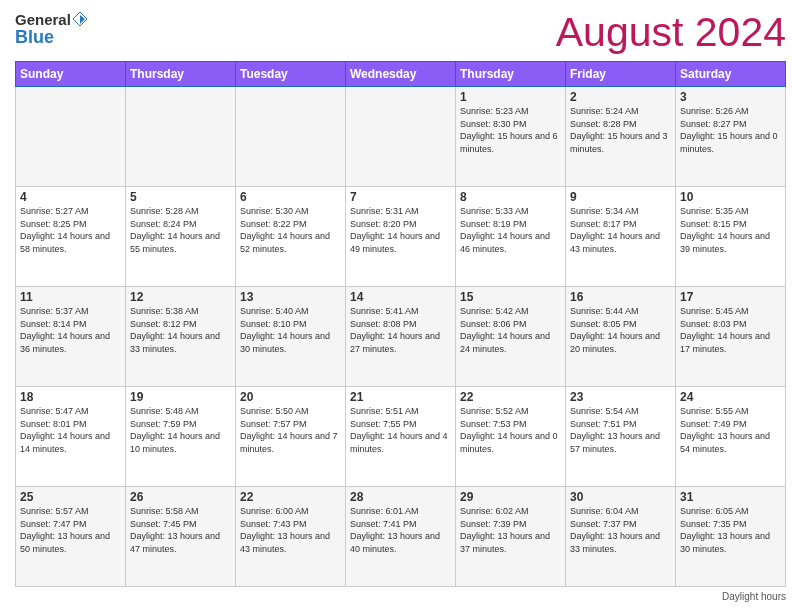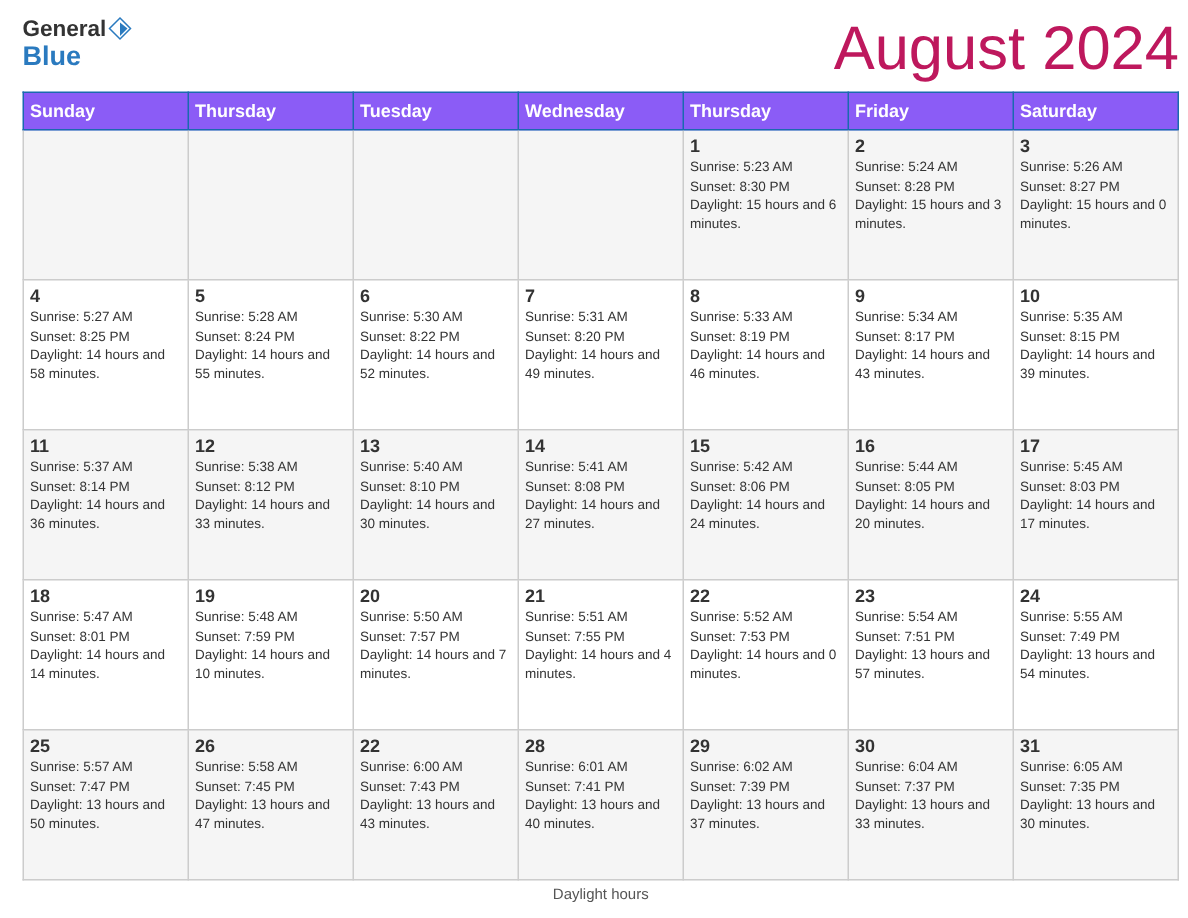--- a/index.html
+++ b/index.html
@@ -97,21 +97,21 @@
     }
     .cell-info {
       font-size: 9px;
       color: #333;
       line-height: 1.4;
     }
     .daylight-note {
       font-size: 10px;
       color: #555;
       margin-top: 4px;
-      text-align: center;
+      text-align: right;
     }
   </style>
 </head>
 <body>
 
 <div class="page">
   <div class="header">
     <div class="logo">
       <div>
         <div style="display:flex;align-items:center;gap:0;">

